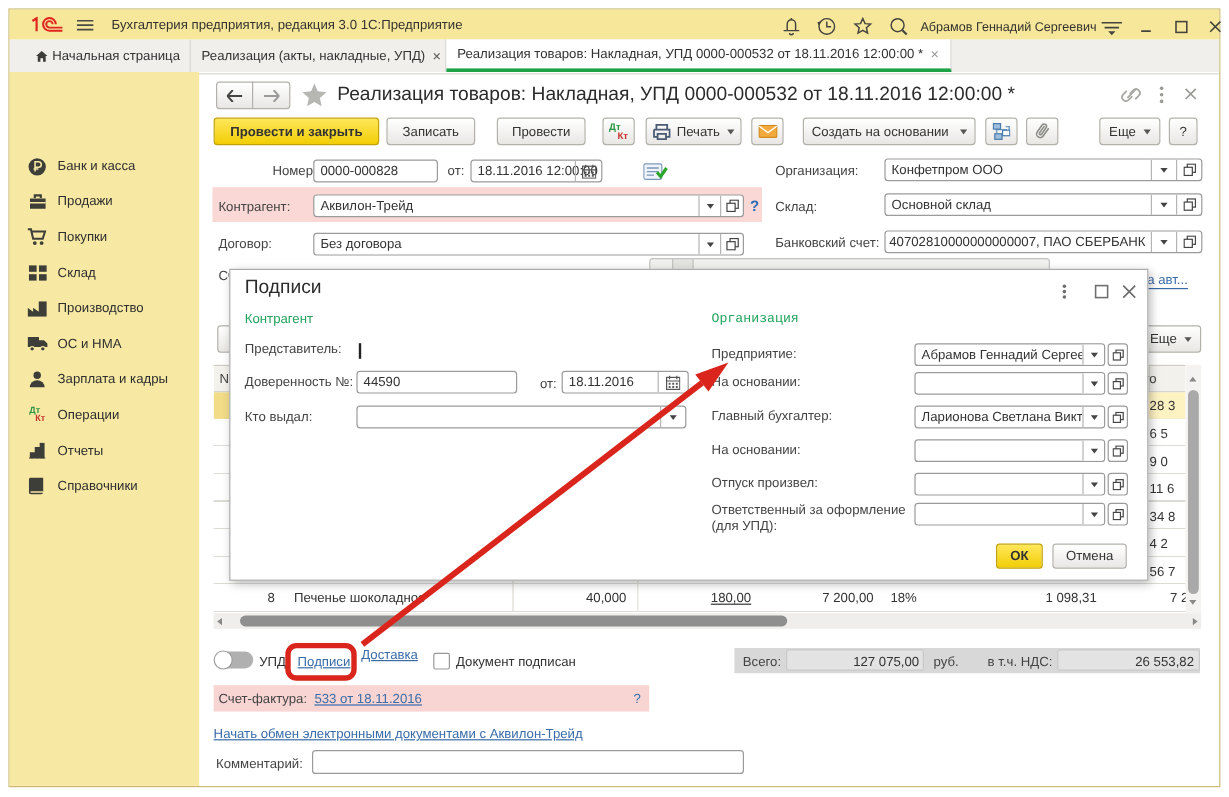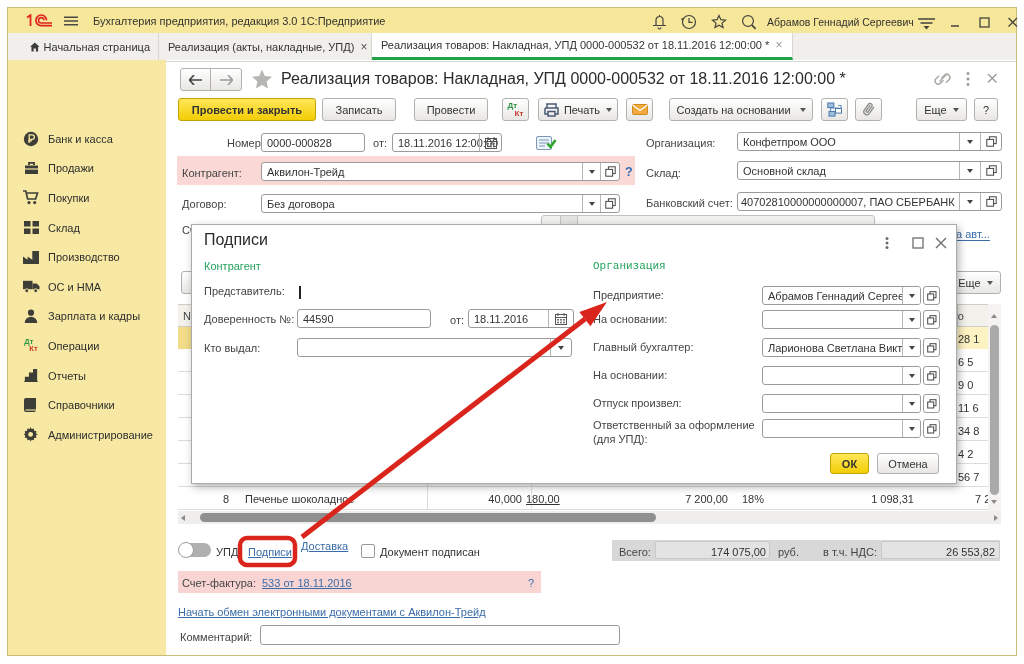--- a/index.html
+++ b/index.html
@@ -160,29 +160,20 @@
     </div>
   <div class="mitem" style="top:330.6px;">
       <span class="mico">
         <svg width="14" height="14" viewBox="0 0 14 14">
           <path d="M2 0 h10 v12 a2 2 0 0 1 -2 2 h-8 a2 2 0 0 1 -2 -2 V2 a2 2 0 0 1 2 -2 z" fill="#3e3e38"></path>
           <path d="M1.5 12 h10.5" stroke="#f7e9a4" stroke-width="1.1"></path>
         </svg>
       </span>
       <span class="mlbl">Справочники</span>
     </div>
-  <div class="mitem" style="top:360.2px;">
-      <span class="mico">
-        <svg width="15" height="15" viewBox="0 0 15 15">
-          <path d="M7.5 0 l1.1 2.4 2.6 -.7 .35 2.7 2.7 .35 -.7 2.6 L15.9 8.4 13.5 9.5 14.2 12.1 11.5 12.45 11.15 15.15 8.55 14.45 7.5 16.8 6.45 14.45 3.85 15.15 3.5 12.45 .8 12.1 1.5 9.5 -.9 8.4 1.5 7.35 .8 4.75 3.5 4.4 3.85 1.7 6.45 2.4 z" fill="#3e3e38" transform="scale(0.88)"></path>
-          <circle cx="6.6" cy="7.4" r="2.4" fill="#f7e9a4"></circle>
-        </svg>
-      </span>
-      <span class="mlbl">Администрирование</span>
-    </div>
 </div>
 <div id="content">
 
   <div class="abs" style="left:166px;top:61px;width:850px;height:1px;background:#d7d7d3;"></div>
   <div class="btn" style="left:180px;top:68px;width:31px;height:23px;border-radius:3px 0 0 3px;">
       <svg width="13" height="10" viewBox="0 0 13 10">
         <path d="M5 0 L0.5 5 L5 10 M0.5 5 H13" stroke="#444" stroke-width="1.6" fill="none"></path>
       </svg>
     </div>
   <div class="btn" style="left:210px;top:68px;width:32px;height:23px;border-radius:0 3px 3px 0;">
@@ -349,29 +340,29 @@
 
   <div class="abs" style="left:178px;top:349px;width:810px;height:162px;background:
     repeating-linear-gradient(#fff 0px,#fff 22px,#dddbd6 22px,#dddbd6 23px);"></div>
   <div class="abs" style="left:427px;top:349px;width:1px;height:161px;background:#dddbd6;"></div>
   <div class="abs" style="left:531px;top:349px;width:1px;height:161px;background:#e3e1dc;"></div>
 
   <div class="abs" style="left:178px;top:487px;width:810px;height:23px;font-size:11px;color:#333;">
     <span class="abs" style="left:0px;top:6px;width:51px;text-align:right;">8</span>
     <span class="abs" style="left:67px;top:6px;">Печенье шоколадное</span>
     <span class="abs" style="left:244px;top:6px;width:100px;text-align:right;">40,000</span>
-    <span class="abs" style="left:348px;top:6px;width:100px;text-align:left;text-decoration:underline;">180,00</span>
+    <span class="abs" style="left:348px;top:6px;width:100px;text-align:right;text-decoration:underline;">180,00</span>
     <span class="abs" style="left:450px;top:6px;width:100px;text-align:right;">7 200,00</span>
     <span class="abs" style="left:564px;top:6px;">18%</span>
     <span class="abs" style="left:636px;top:6px;width:100px;text-align:right;">1 098,31</span>
     <span class="abs" style="left:797px;top:6px;white-space:nowrap;">7 2</span>
   </div>
 
   <div class="abs" style="left:957px;top:326px;width:30px;height:161px;overflow:hidden;font-size:11px;color:#333;">
-    <span class="abs" style="left:1px;top:7px;">28 1</span>
+    <span class="abs" style="left:1px;top:7px;">28 3</span>
     <span class="abs" style="left:1px;top:30px;">6 5</span>
     <span class="abs" style="left:1px;top:53px;">9 0</span>
     <span class="abs" style="left:1px;top:76px;">11 6</span>
     <span class="abs" style="left:1px;top:99px;">34 8</span>
     <span class="abs" style="left:1px;top:122px;">4 2</span>
     <span class="abs" style="left:1px;top:145px;">56 7</span>
   </div>
 
   <div class="abs" style="left:988px;top:304px;width:13px;height:207px;background:#f4f3f1;">
     <span class="caret" style="position:absolute;left:3px;top:10px;border-top:none;border-bottom:4px solid #888;"></span>
@@ -389,21 +380,21 @@
   <div class="abs" style="left:178px;top:542px;width:16px;height:16px;background:#fff;border:1px solid #9d9d9d;border-radius:8px;"></div>
   <div class="lbl" style="left:216px;top:546px;color:#333;">УПД</div>
   <div class="abs link" style="left:248px;top:546px;">Подписи</div>
   <div class="abs link" style="left:301px;top:540px;">Доставка</div>
   <div class="abs" style="left:361px;top:544px;width:14px;height:14px;background:#fff;border:1px solid #999;border-radius:2px;"></div>
   <div class="lbl" style="left:380px;top:546px;color:#333;">Документ подписан</div>
   <div class="abs" style="left:612px;top:540px;width:388px;height:21px;background:#d8d8d8;"></div>
   <div class="abs" style="left:655px;top:541px;width:115px;height:18px;background:#e3e3e3;border:1px solid #c9c9c9;border-radius:2px;"></div>
   <div class="abs" style="left:881px;top:541px;width:119px;height:18px;background:#e3e3e3;border:1px solid #c9c9c9;border-radius:2px;"></div>
   <div class="lbl" style="left:619px;top:546px;">Всего:</div>
-  <div class="abs" style="left:666px;top:546px;width:100px;text-align:right;font-size:11px;color:#333;">174 075,00</div>
+  <div class="abs" style="left:666px;top:546px;width:100px;text-align:right;font-size:11px;color:#333;">127 075,00</div>
   <div class="lbl" style="left:778px;top:546px;">руб.</div>
   <div class="lbl" style="left:823px;top:546px;">в т.ч. НДС:</div>
   <div class="abs" style="left:895px;top:546px;width:100px;text-align:right;font-size:11px;color:#333;">26 553,82</div>
   <div class="abs" style="left:178px;top:571px;width:363px;height:22px;background:#f8d5d3;"></div>
   <div class="lbl" style="left:182px;top:577px;">Счет-фактура:</div>
   <div class="abs link" style="left:262px;top:577px;">533 от 18.11.2016</div>
   <div class="abs" style="left:528px;top:577px;color:#3a6ca8;font-size:11px;">?</div>
   <div class="abs link" style="left:178px;top:606px;">Начать обмен электронными документами с Аквилон-Трейд</div>
   <div class="lbl" style="left:180px;top:631px;">Комментарий:</div>
   <div class="fld" style="left:260px;top:625px;width:360px;height:20px;"></div>

